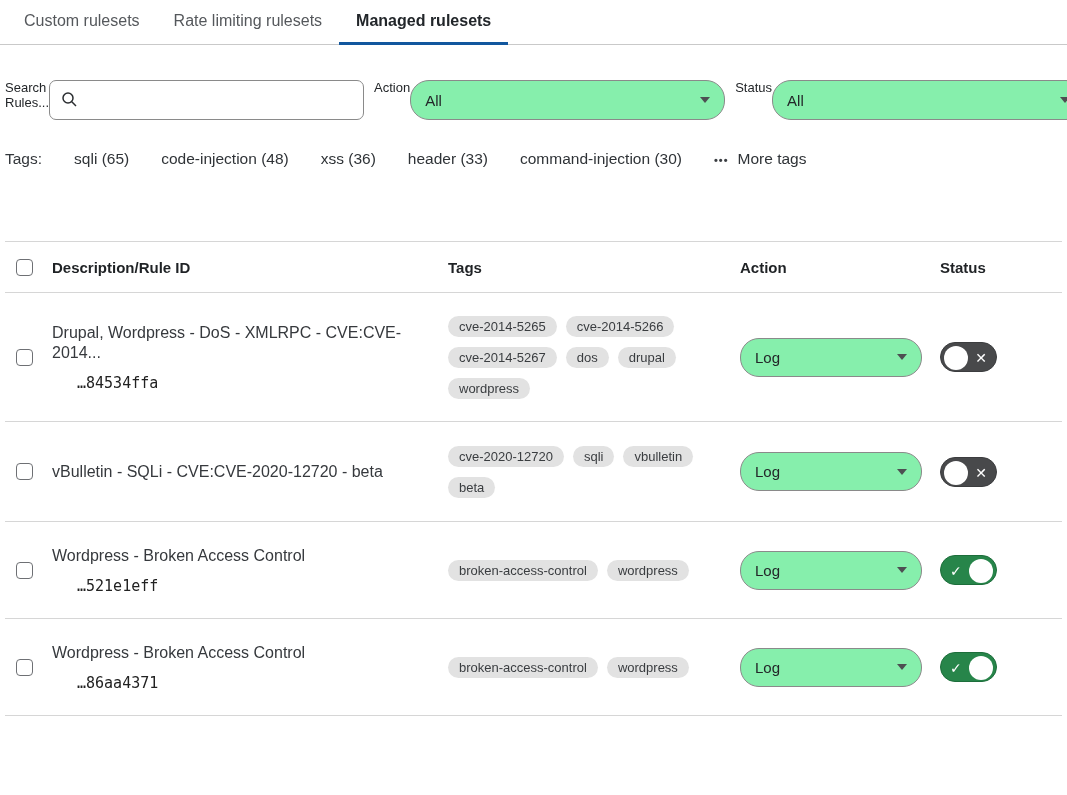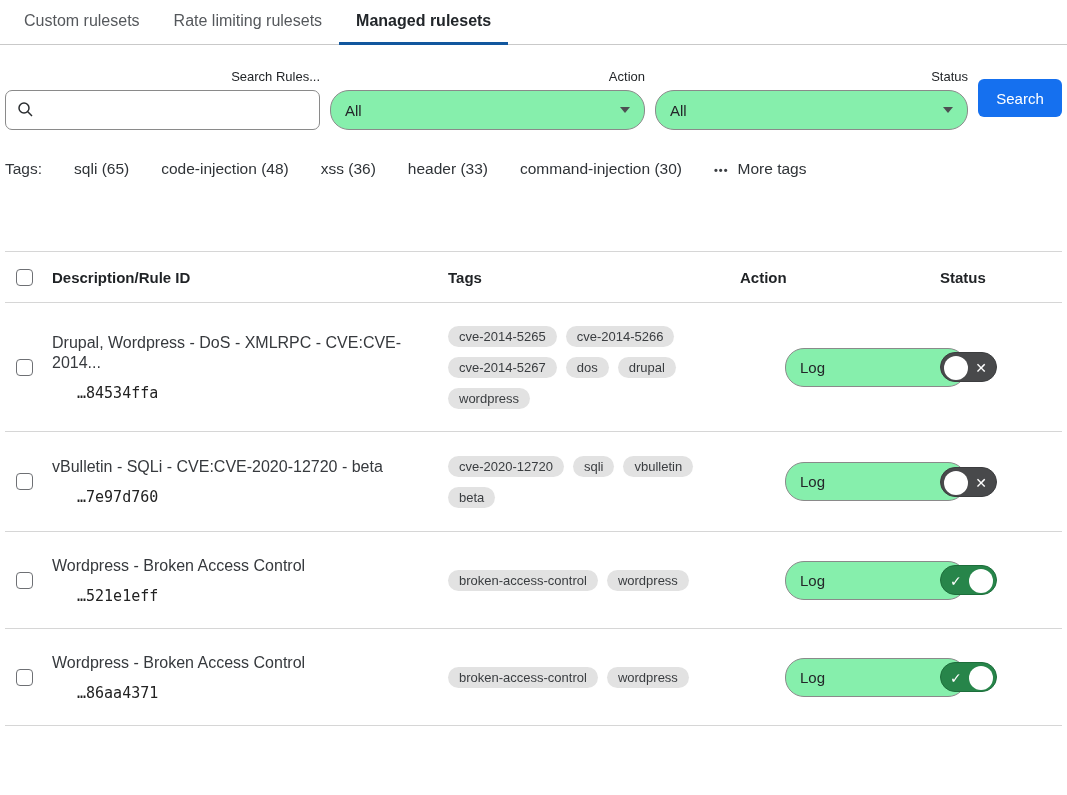--- a/index.html
+++ b/index.html
@@ -16,21 +16,21 @@
 
   
   .heading-row { display:flex; align-items:center; margin-top:40px; gap:26px; }
   .page-title { font-size:21px; font-weight:700; color:#222; letter-spacing:.1px; }
   .about-badge { display:inline-flex; align-items:center; gap:8px; background:#edecfc; color:#3f3fbf;
     border-radius:14px; padding:5px 14px 5px 12px; font-size:13.5px; cursor:pointer; }
   .about-badge svg { display:block; }
 
   
   .filter-row { display:flex; align-items:flex-end; margin-top:24px; gap:10px; }
-  .field { display:flex; flex-direction:column;align-items:flex-end; }
+  .field { display:flex; flex-direction:row; }
   .field-label { font-size:13px; color:#232629; margin-bottom:6px; }
   .search-box { position:relative; width:315px; }
   .search-box input { width:315px; height:40px; border:1px solid #8a8a8a; border-radius:7px;
     padding:0 10px 0 36px; font-size:15px; font-family:inherit; outline:none; color:#1d1d1d; }
   .search-box .mag { position:absolute; left:12px; top:11px; }
   .select { display:flex; align-items:center; justify-content:space-between; height:40px;
     border:1px solid #8a8a8a; border-radius:19px; background:#86efac; padding:0 14px; font-size:15px;
     color:#232629; cursor:pointer; }
   .select.w-action { width:315px; }
   .select.w-status { width:313px; }
@@ -52,21 +52,21 @@
     border-bottom:1px solid #d6d6d6; }
   .trow.thead { height:51px; font-weight:700; font-size:15px; color:#1f2225; }
   .cb { width:17px; height:17px; border:1.6px solid #6e7074; border-radius:4px; background:#fff;
     margin-left:11px; cursor:pointer; }
   .desc-cell { padding-right:36px; }
   .desc { font-size:16px; color:#36393d; line-height:1.25; }
   .hash { margin-top:11px; font-size:15px; color:#222; font-family:"DejaVu Sans Mono","Liberation Mono",monospace;margin-left:25px; }
   .pillbox { display:flex; flex-wrap:wrap; gap:10px 9px; padding-right:44px; align-items:center; }
   .pill { background:#e2e2e2; color:#3a3d40; border-radius:11px; padding:3px 11px; font-size:13px; white-space:nowrap; }
   .row-select { width:182px; }
-  .row-select.select { height:39px;margin-left:45px; }
+  .row-select.select { height:39px; }
 
   
   .toggle { width:57px; height:30px; border-radius:15px; display:flex; align-items:center; cursor:pointer; position:relative; }
   .toggle .knob { width:24px; height:24px; border-radius:50%; background:#fff; position:absolute; top:3px; }
   .toggle .sym { position:absolute; top:0; height:30px; display:flex; align-items:center; color:#fff; font-size:14px; }
   .toggle.off { background:#48494b; border:1px solid #3c3d3f; }
   .toggle.off .knob { left:3px; }
   .toggle.off .sym { right:9px; }
   .toggle.on { background:#27854a; border:1px solid #1d6e3b; }
   .toggle.on .knob { right:3px; }
@@ -170,21 +170,20 @@
         </div>
       </div>
     </div>
 
     <div class="trow r2">
       <div>
           <div class="cb"></div>
         </div>
       <div class="desc-cell">
         <div class="desc">vBulletin - SQLi - CVE:CVE-2020-12720 - beta</div>
-        <div class="hash">…7e97d760</div>
       </div>
       <div class="pillbox">
         <span class="pill">cve-2020-12720</span>
         <span class="pill">sqli</span>
         <span class="pill">vbulletin</span>
         <span class="pill">beta</span>
       </div>
       <div>
         <div class="select row-select">
           <span>Log</span>

